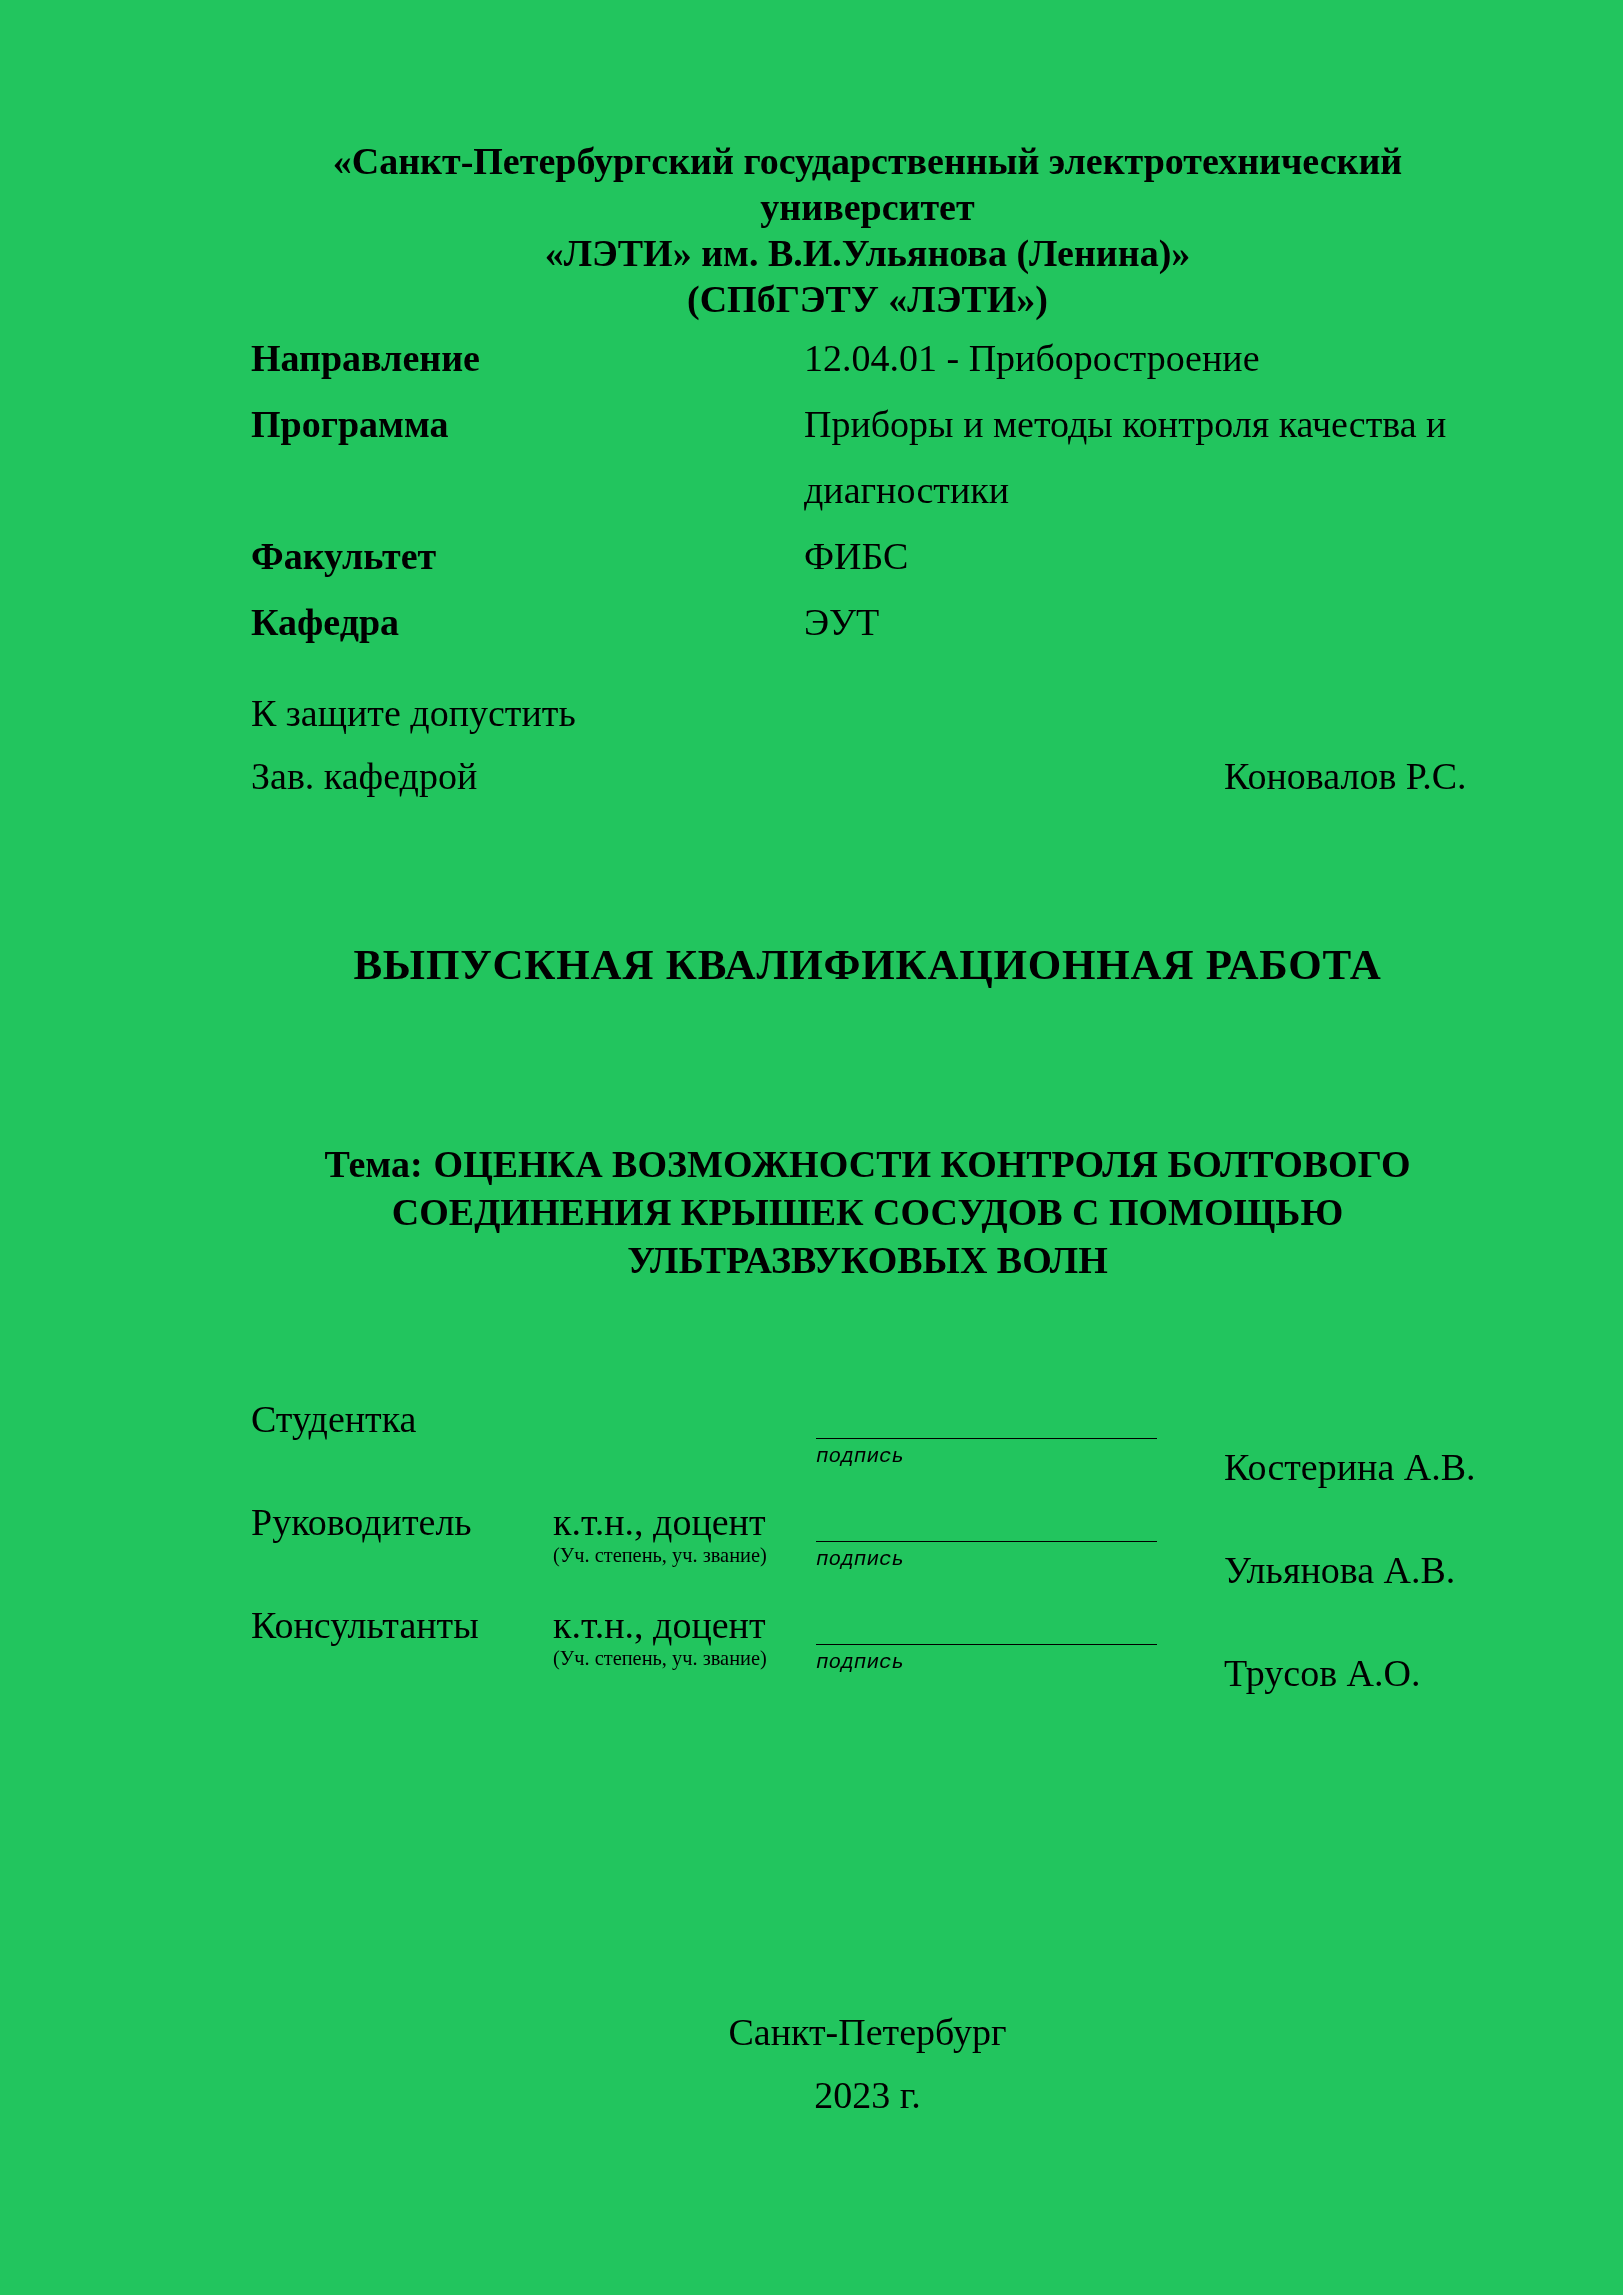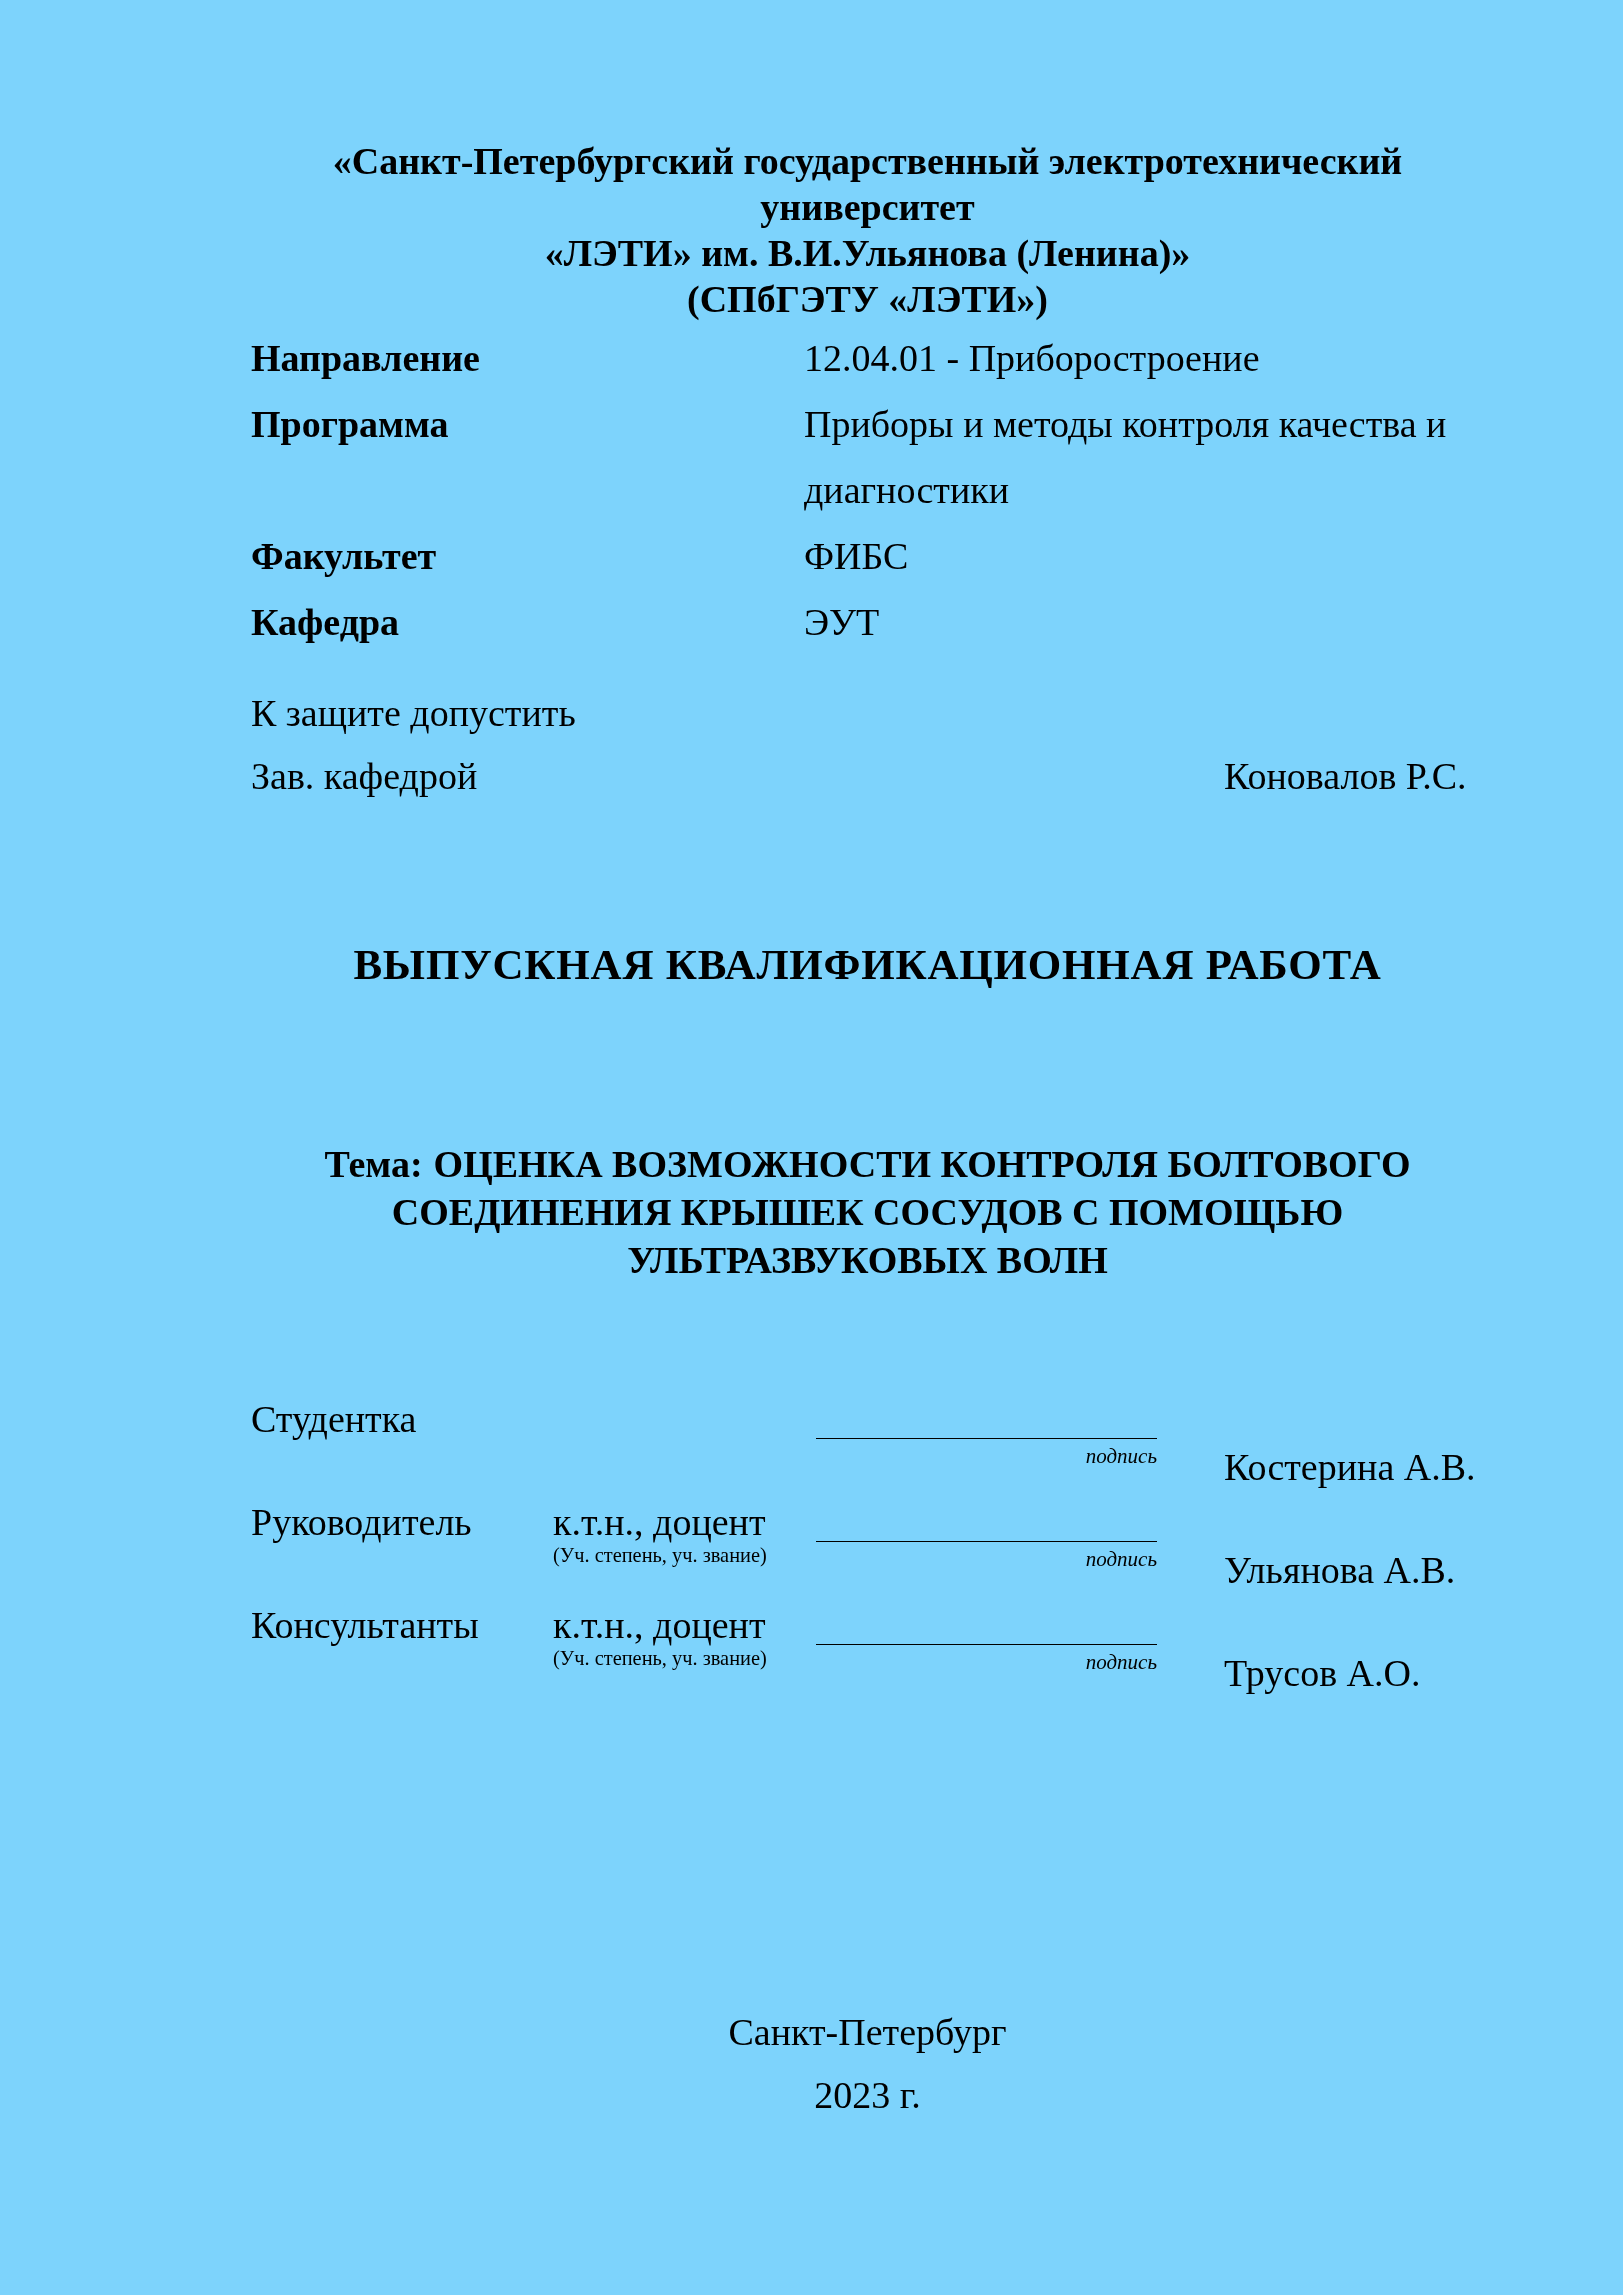--- a/index.html
+++ b/index.html
@@ -4,21 +4,21 @@
 <style>
   html, body {
     margin: 0;
     padding: 0;
     background: #ffffff;
   }
   .page {
     position: relative;
     width: 1623px;
     height: 2295px;
-    background: #7dd3fc;
+    background: #22c55e;
     color: #000000;
     font-family: "Liberation Serif", serif;
     overflow: hidden;
   }
   .content-abs { position: absolute; left: 251px; width: 1233px; }
 
   
   .uni-header {
     top: 138px;
     text-align: center;
@@ -73,22 +73,22 @@
     position: absolute; left: 302px; top: 42px;
     font-size: 20.4px; line-height: 23.6px; white-space: nowrap;
   }
   .sig-line {
     position: absolute; left: 565px; top: 0;
     width: 341px; height: 39px;
     border-bottom: 1.6px solid #000000;
   }
   .sig-caption {
     position: absolute; left: 565px; top: 46px;
-    width: 341px; text-align: right;
-    font-size: 21px; font-style: italic; line-height: 23.6px;
+    width: 341px; text-align: left;
+    font-size: 21px; font-style: italic; line-height: 23.6px; font-family: Liberation Mono, monospace;
   }
   .sig-name {
     position: absolute; left: 973px; top: 0;
     font-size: 38px; line-height: 41px; white-space: nowrap; margin-top: 48px;
   }
 
   
   .footer-block {
     top: 2001px;
     text-align: center;

